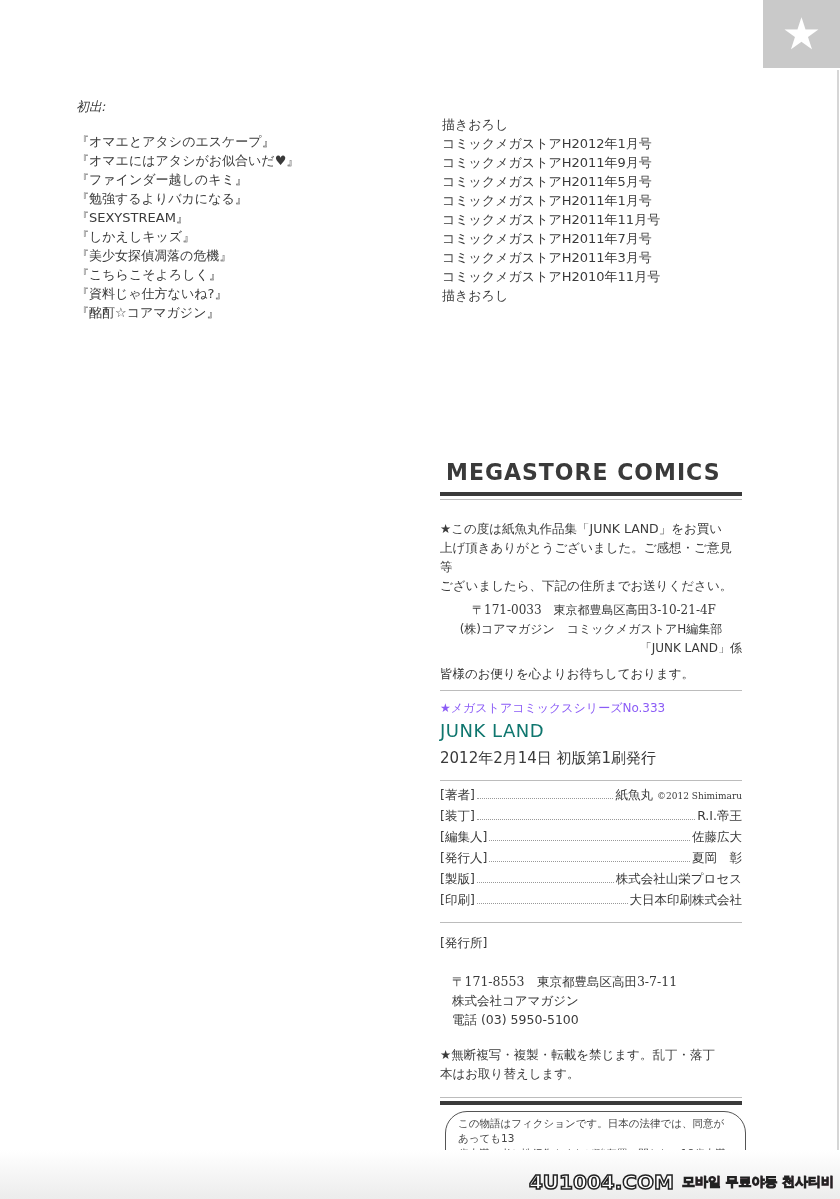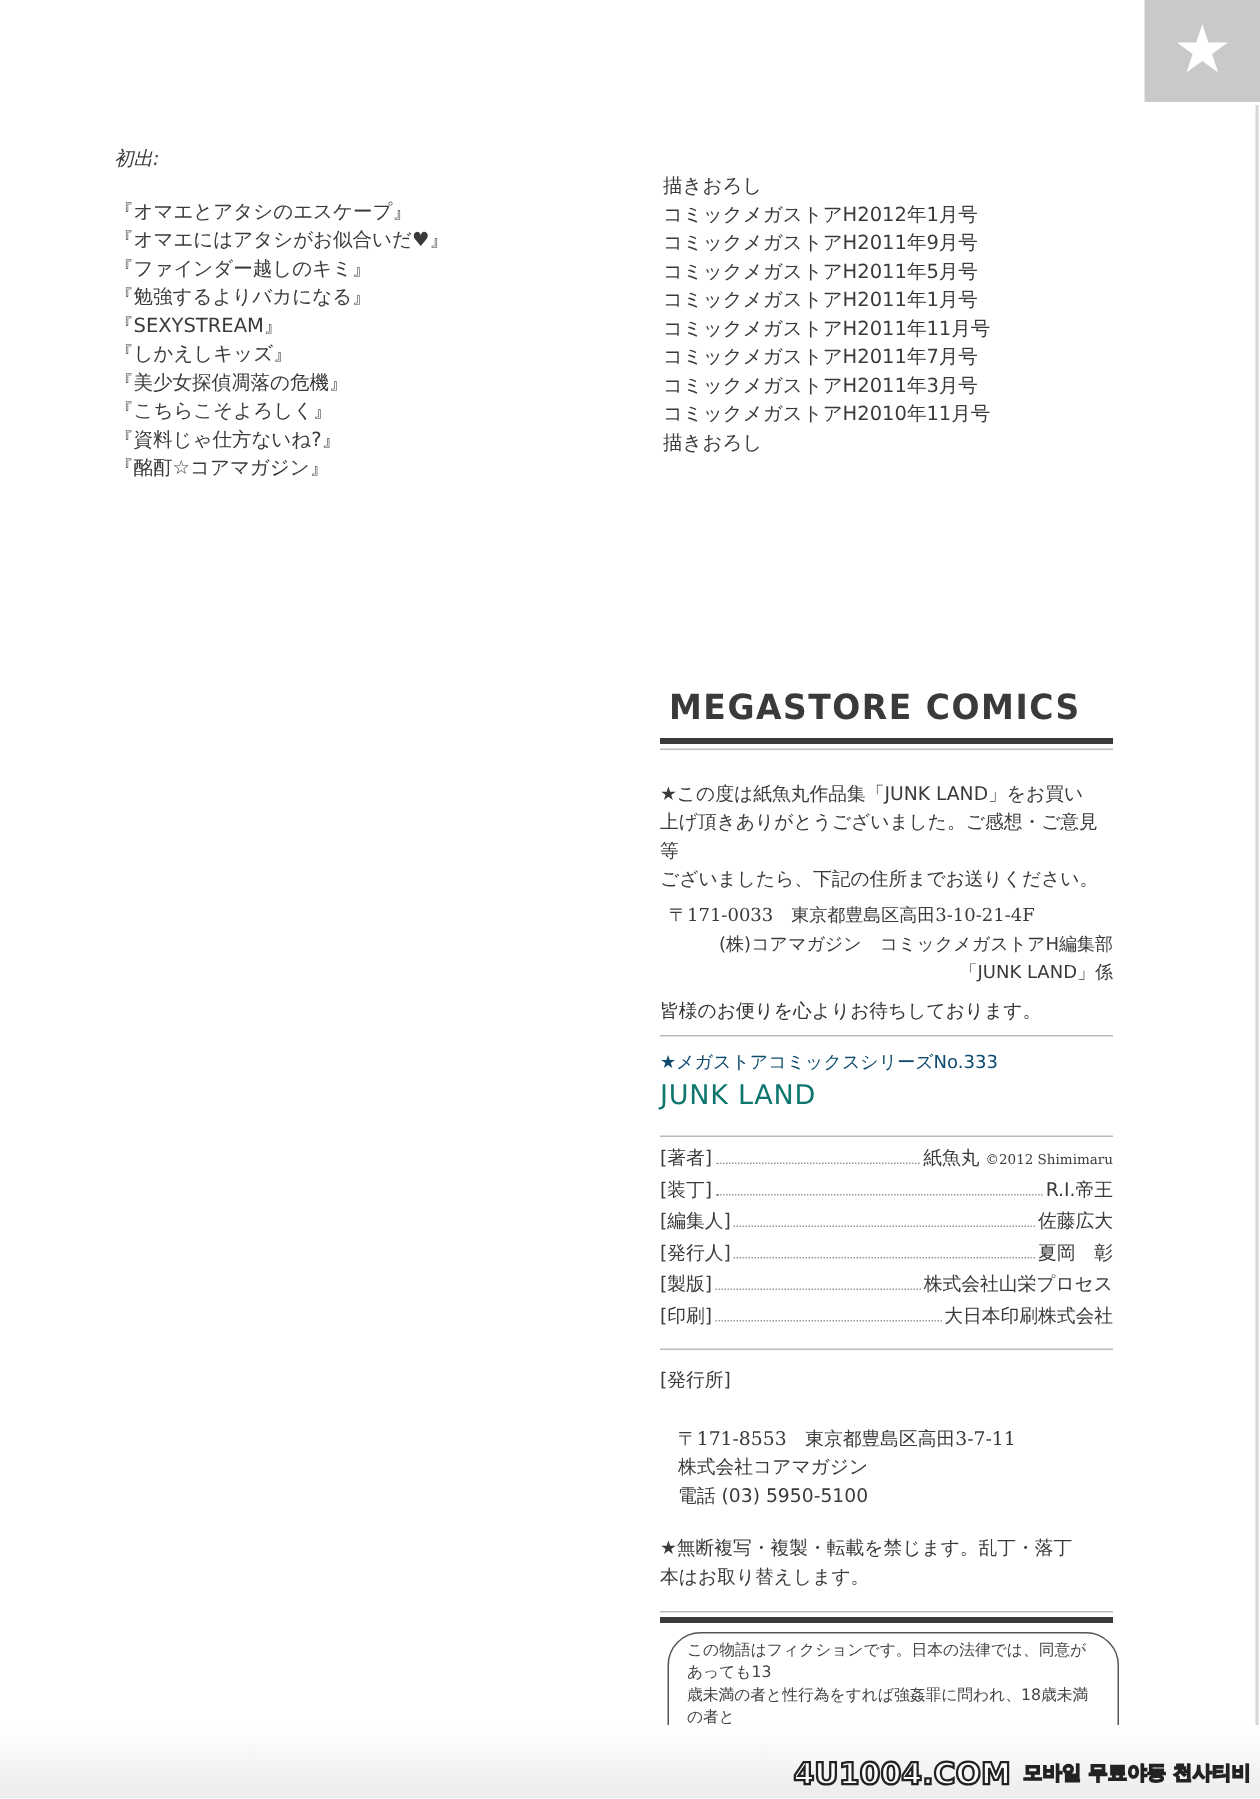--- a/index.html
+++ b/index.html
@@ -31,27 +31,27 @@
     .brand {
       font-family: "DejaVu Sans", sans-serif; font-weight: bold; font-size: 22px;
       letter-spacing: 1px; color: #3a3a3a; padding-left: 6px; height: 30px; line-height: 30px;
       transform: scaleY(1.05);
     }
     .rule-thick { height: 4px; background: #3a3a3a; margin-top: 4px; }
     .rule-thin { height: 1px; background: #bcbcbc; margin-top: 3px; }
 
     .thanks { margin-top: 19px; font-size: 12.5px; line-height: 19px; color: #3a3a3a; }
     .address { margin-top: 6px; font-size: 12px; line-height: 19px; color: #3a3a3a; font-family: "DejaVu Serif", serif; }
-    .address .l1 { padding-left: 6px; }
-    .address .l2 { text-align: right; font-family: "DejaVu Sans", sans-serif; }
+    .address .l1 { padding-left: 6px; text-align: center; }
+    .address .l2 { text-align: center; font-family: "DejaVu Sans", sans-serif; }
     .address .l3 { text-align: right; font-family: "DejaVu Sans", sans-serif; }
     .awaiting { margin-top: 6px; font-size: 12.5px; line-height: 19px; }
     .rule-mid { height: 1px; background: #bcbcbc; margin-top: 7px; }
 
-    .series { margin-top: 8px; font-size: 12px; line-height: 18px; color: #0c4a6e; }
+    .series { margin-top: 8px; font-size: 12px; line-height: 18px; color: #8b5cf6; }
     .title { font-size: 18px; line-height: 28px; color: #0f766e; letter-spacing: 0.5px; }
     .pubdate { margin-top: 3px; font-size: 15px; line-height: 20px; color: #3a3a3a; }
     .rule-mid2 { height: 1px; background: #bcbcbc; margin-top: 12px; }
 
     .credits { margin-top: 6px; font-size: 12.5px; color: #3a3a3a; }
     .credit-row { display: flex; align-items: baseline; height: 21px; }
     .credit-row .role { white-space: nowrap; }
     .credit-row .dots { flex: 1; border-bottom: 1px dotted #999; margin: 0 2px 4px 2px; }
     .credit-row .name { white-space: nowrap; }
     .credit-row .copy { font-family: "DejaVu Serif", serif; font-size: 9px; margin-left: 4px; }
@@ -135,20 +135,21 @@
     <div class="l1">〒171-0033　東京都豊島区高田3-10-21-4F</div>
     <div class="l2">(株)コアマガジン　コミックメガストアH編集部</div>
     <div class="l3">「JUNK LAND」係</div>
   </div>
 
   <div class="awaiting">皆様のお便りを心よりお待ちしております。</div>
   <div class="rule-mid"></div>
 
   <div class="series">★メガストアコミックスシリーズNo.333</div>
   <div class="title">JUNK LAND</div>
+  <div class="pubdate">2012年2月14日 初版第1刷発行</div>
   <div class="rule-mid2"></div>
 
   <div class="credits">
     <div class="credit-row">
       <span class="role">[著者]</span>
       <span class="dots"></span>
       <span class="name">紙魚丸</span>
       <span class="copy">©2012 Shimimaru</span>
     </div>
     <div class="credit-row">

